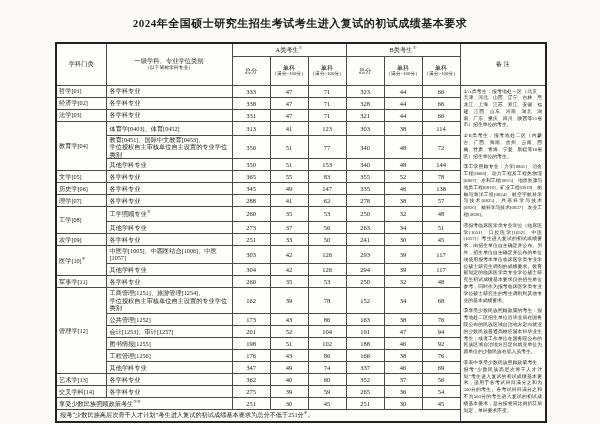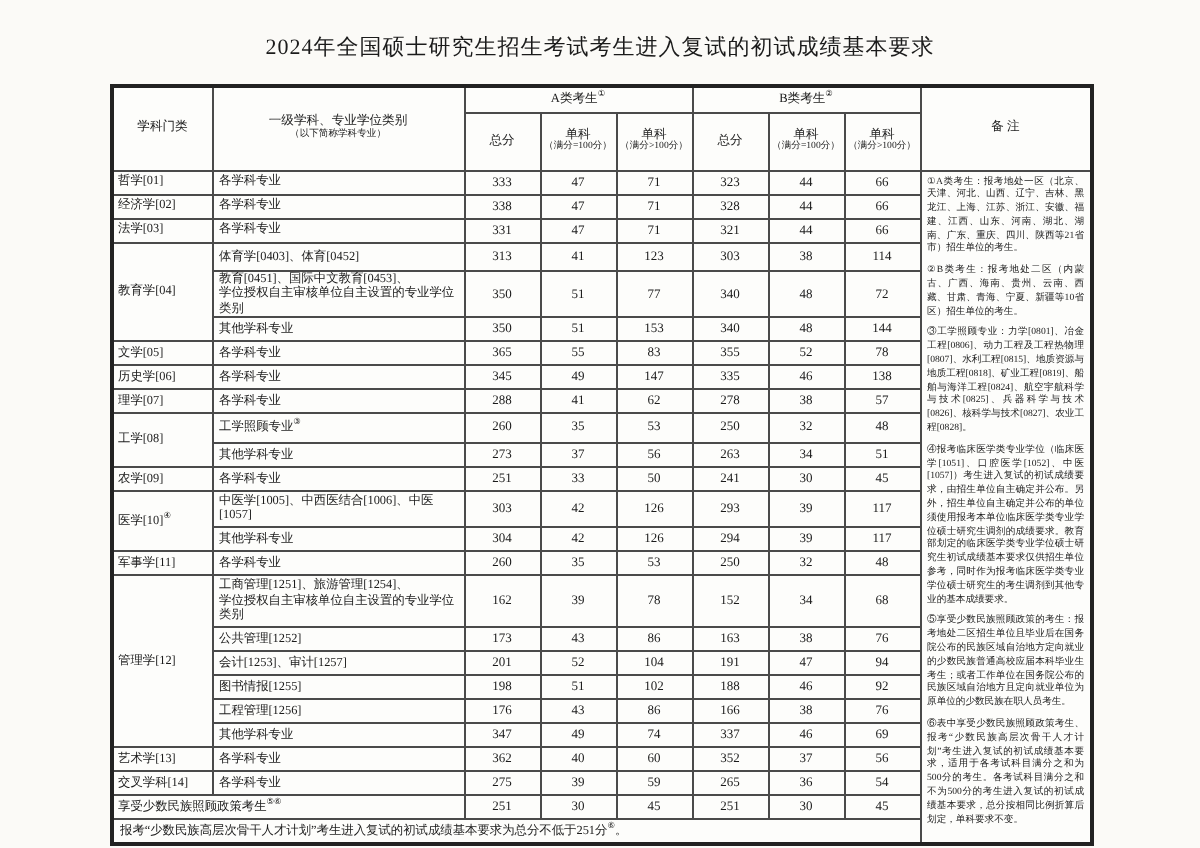--- a/index.html
+++ b/index.html
@@ -1,20 +1,20 @@
 <!DOCTYPE html>
 <html><head>
 <meta charset="utf-8">
 <style>
   html,body{margin:0;padding:0;}
   body{width:600px;height:424px;background:#f2f2ef;}
   .page{position:relative;width:600px;height:424px;background:#fbfaf7;
         font-family:"Liberation Serif","DejaVu Serif",serif;color:#1b1b1b;overflow:hidden;}
   .title{position:absolute;top:16px;left:0;width:100%;text-align:center;
-         font-size:11px;font-weight:normal;letter-spacing:.5px;}
+         font-size:11px;font-weight:bold;letter-spacing:.5px;}
   table{position:absolute;top:42px;left:55px;width:490px;border-collapse:collapse;
         table-layout:fixed;background:#fdfdfb;}
   table{border:2px solid #222;}
   th,td{border:1px solid #4a4a4a;padding:0;font-weight:normal;overflow:hidden;}
   tr.h1{height:13px;} tr.h2{height:29px;}
   tbody tr{height:12px;} tbody tr.tall{height:21px;}
   tr.foot{height:13px;}
   th{font-size:6.3px;text-align:center;line-height:1.25;}
   th .sub{font-size:4.8px;}
   td.cat{font-size:6.2px;text-align:left;padding:0 1px 0 2px;line-height:1.15;}

